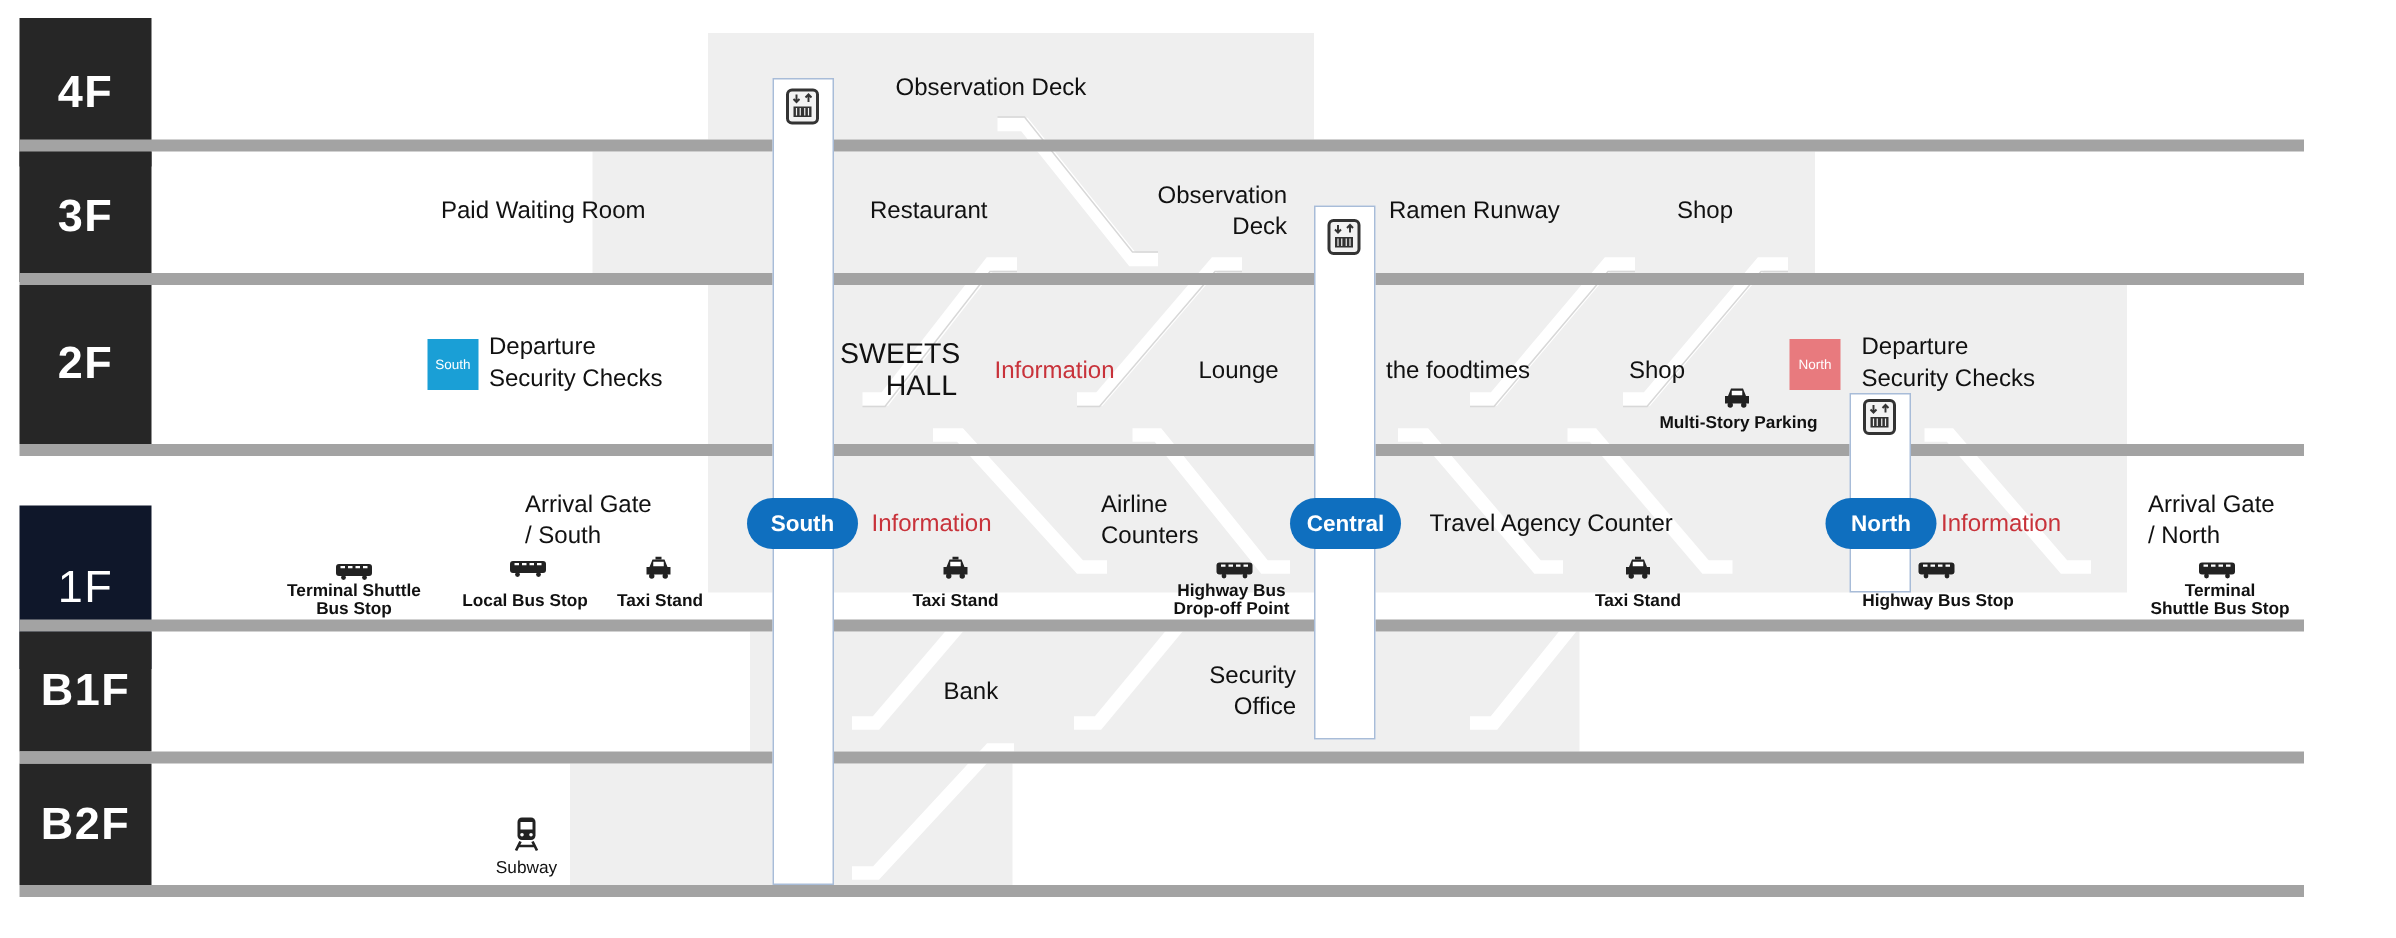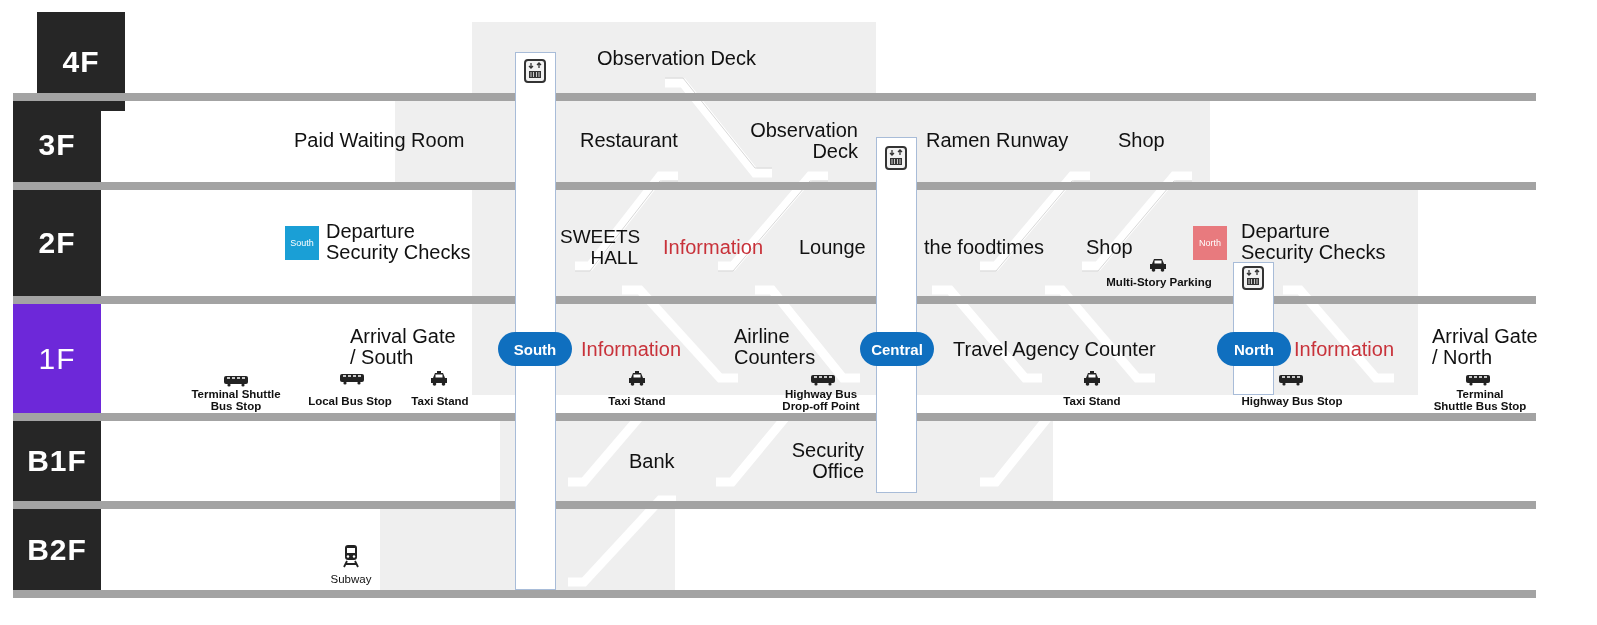--- a/index.html
+++ b/index.html
@@ -1,22 +1,22 @@
 <!DOCTYPE html>
 <html><head>
 <meta charset="utf-8">
 <style>
   html,body{margin:0;padding:0;background:#fff;}
   body{width:1597px;height:625px;position:relative;overflow:hidden;font-family:"Liberation Sans","DejaVu Sans",sans-serif;color:#111;}
   .floor-label{position:absolute;left:13px;width:88px;background:#262626;color:#fff;font-size:30px;font-weight:bold;display:flex;align-items:center;justify-content:center;letter-spacing:1px;}
-  .floor-label.active{background:#6d28d9;font-weight:normal;}
+  .floor-label.active{background:#0f172a;font-weight:normal;margin-top:33px;}
   .sep{position:absolute;left:13px;width:1523px;height:8px;background:#a3a3a3;}
   .gray{position:absolute;background:#efefef;}
   .shaft{position:absolute;background:#fff;border:1px solid #a8bcd8;box-sizing:border-box;}
-  .lbl{position:absolute;font-size:20px;line-height:21px;white-space:nowrap;color:#111;}
+  .lbl{position:absolute;font-size:16px;line-height:21px;white-space:nowrap;color:#111;}
   .lbl.c{text-align:right;}
   .lbl.red{color:#c8323a;}
   .small{position:absolute;font-size:11.5px;font-weight:bold;line-height:12px;text-align:center;white-space:nowrap;}
   .pill{position:absolute;height:34px;border-radius:17px;background:#0f6fbf;color:#fff;font-weight:bold;font-size:15px;display:flex;align-items:center;justify-content:center;}
   .badge{position:absolute;width:34px;height:34px;color:#fff;font-size:9px;display:flex;align-items:center;justify-content:center;}
   .elev{position:absolute;width:22px;height:24px;border:2px solid #333;border-radius:4px;background:#f2f2f2;box-sizing:border-box;}
   svg.esc{position:absolute;left:0;top:0;}
   .icon-svg{position:absolute;}
 </style>
 </head>
@@ -48,21 +48,21 @@
   </g>
   <g stroke="#d8d8d8" stroke-width="1" fill="none">
     <polyline points="665,78 683,78 755,168 772,168"></polyline>
     <polyline points="575,271 590,271 660,181 678,181"></polyline>
     <polyline points="718,271 733,271 810,181 828,181"></polyline>
     <polyline points="980,271 996,271 1072,181 1090,181"></polyline>
     <polyline points="1082,271 1098,271 1174,181 1192,181"></polyline>
   </g>
 </svg>
 
-<div class="floor-label" style="top:12px;height:99px;margin-left:24px;">4F</div>
+<div class="floor-label" style="top:12px;height:99px;">4F</div>
 <div class="floor-label" style="top:101px;height:87px;">3F</div>
 <div class="floor-label" style="top:190px;height:106px;">2F</div>
 <div class="floor-label active" style="top:304px;height:109px;">1F</div>
 <div class="floor-label" style="top:421px;height:80px;">B1F</div>
 <div class="floor-label" style="top:509px;height:81px;">B2F</div>
 
 <div class="sep" style="top:93px;"></div>
 <div class="sep" style="top:182px;"></div>
 <div class="sep" style="top:296px;"></div>
 <div class="sep" style="top:413px;"></div>

